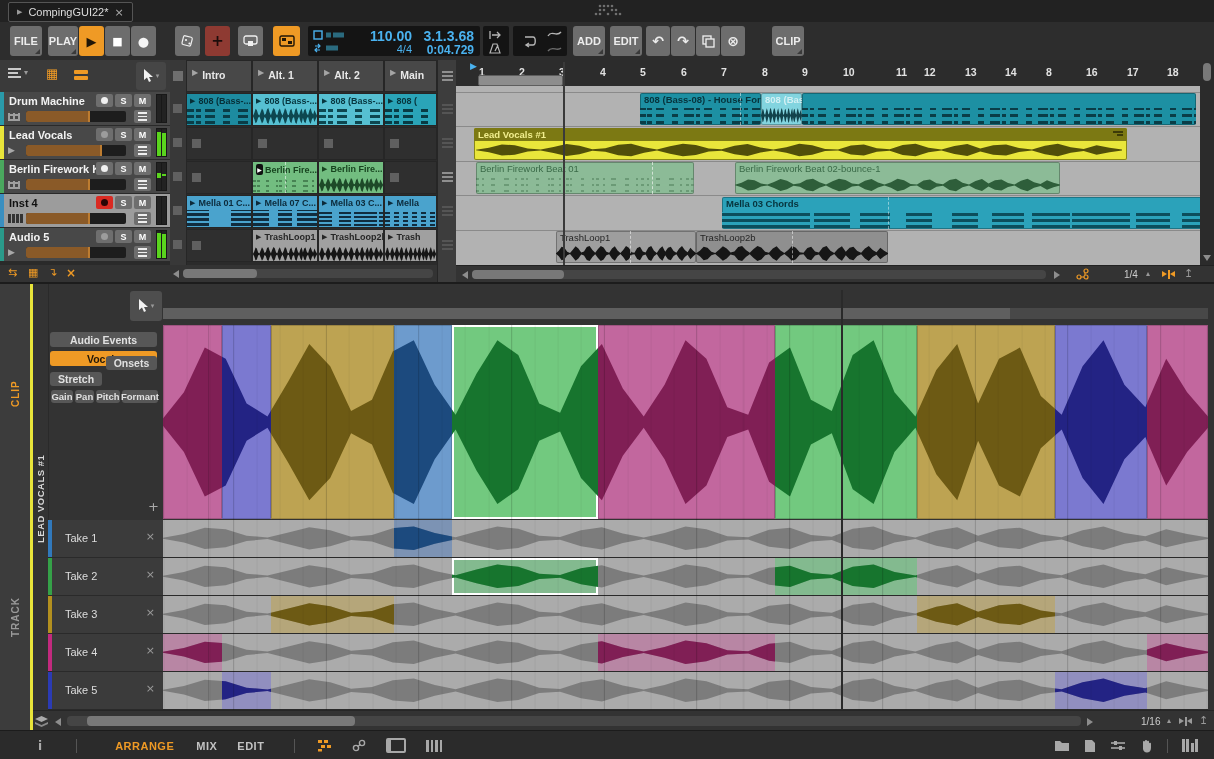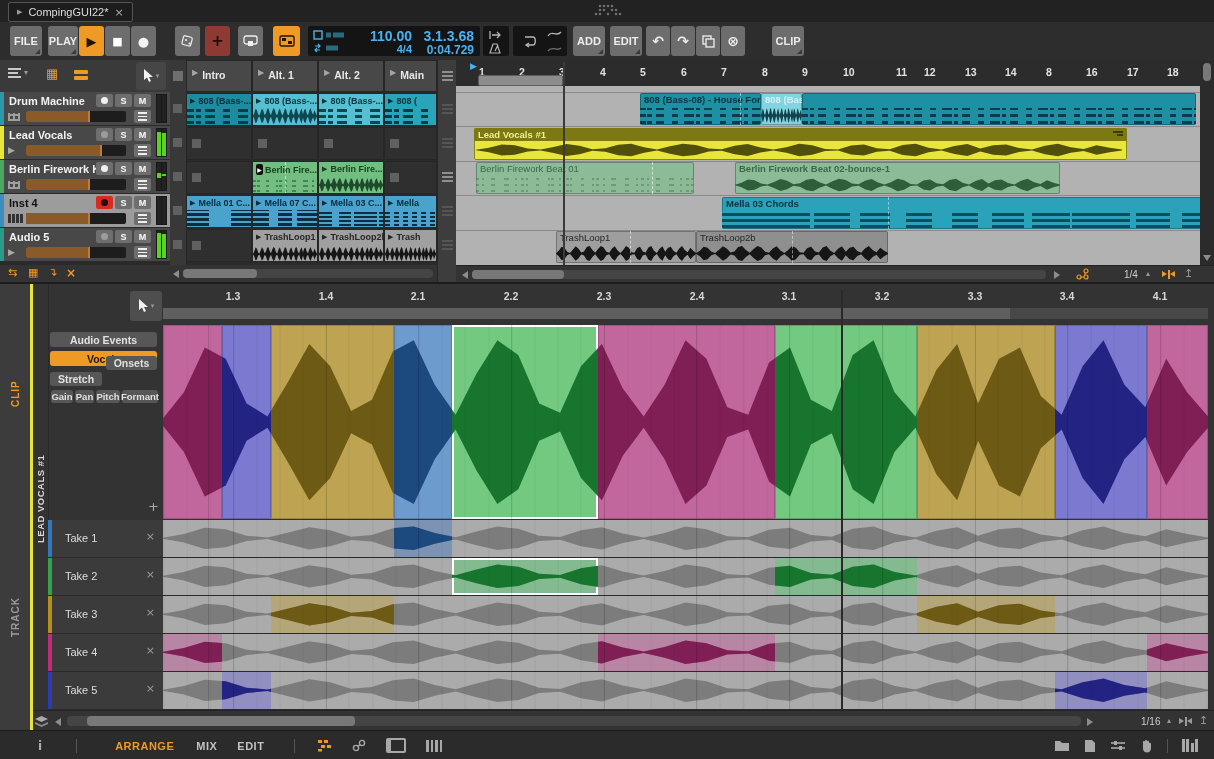--- a/index.html
+++ b/index.html
@@ -129,21 +129,21 @@
       <svg class="abs" style="left:5px;top:4px" width="32" height="10" viewBox="0 0 32 10">
           <rect x="1" y="1" width="8" height="8" fill="none" stroke="#4ab2ef" stroke-width="1.4"></rect>
           <rect x="13" y="2.5" width="5" height="5" fill="#2a6a7e"></rect>
           <rect x="20" y="2.5" width="11" height="5" fill="#2a6a7e"></rect>
         </svg>
       <svg class="abs" style="left:5px;top:17px" width="32" height="10" viewBox="0 0 32 10">
           <path d="M2,3 L7,3 M5,1 L7,3 L5,5 M7,7 L2,7 M4,5 L2,7 L4,9" stroke="#4ab2ef" stroke-width="1.2" fill="none"></path>
           <rect x="13" y="2.5" width="12" height="5" fill="#2a6a7e"></rect>
         </svg>
       <div class="abs" style="left:40px;top:2px;width:64px;text-align:right;font-size:14px;font-weight:bold;color:#4ab2ef">110.00</div>
-      <div class="abs" style="left:40px;top:17px;width:64px;text-align:right;font-size:11px;font-weight:bold;color:#4ab2ef">4/4</div>
+      <div class="abs" style="left:40px;top:17px;width:64px;text-align:right;font-size:11px;font-weight:normal;color:#4ab2ef">4/4</div>
       <div class="abs" style="left:100px;top:2px;width:66px;text-align:right;font-size:14px;font-weight:bold;color:#4ab2ef">3.1.3.68</div>
       <div class="abs" style="left:100px;top:17px;width:66px;text-align:right;font-size:12px;font-weight:bold;color:#4ab2ef">0:04.729</div>
     </div>
     <div class="abs" style="left:483px;top:4px;width:26px;height:30px;background:#141414;border-radius:2px">
       <svg class="abs" style="left:6px;top:4px" width="14" height="10" viewBox="0 0 14 10">
           <path d="M1,1 L1,9 M3,5 L11,5 M8,2 L11,5 L8,8" stroke="#b5b5b5" stroke-width="1.3" fill="none"></path>
         </svg>
       <svg class="abs" style="left:6px;top:17px" width="12" height="11" viewBox="0 0 12 11">
           <path d="M4,1 L8,1 L11,10 L1,10 Z M6,8 L9,2" stroke="#b5b5b5" stroke-width="1.2" fill="none"></path>
         </svg>
@@ -616,21 +616,21 @@
           <i style="height:2px;background:#3c3b08;width:6px;align-self:flex-end"></i>
         </div>
     </div>
 
     <div class="aclip" style="left:20px;top:102px;width:218px;height:32px;background:#8cbb97">
       <div class="ttl" style="color:#3a6a48;font-weight:normal">Berlin Firework Beat 01</div>
       <div class="mtex" style="top:16px;bottom:2px;opacity:.35;background-image:repeating-linear-gradient(0deg,transparent 0 2px,#8cbb97 2px 6px),repeating-linear-gradient(90deg,#2e5e3a 0 3px,transparent 3px 15px),repeating-linear-gradient(90deg,#2e5e3a 0 2px,transparent 2px 11px);background-position:0 0,0 0,6px 0"></div>
       <div style="position:absolute;left:176px;top:0;bottom:0;border-left:1px dashed rgba(255,255,255,.6)"></div>
     </div>
     <div class="aclip" style="left:279px;top:102px;width:325px;height:32px;background:#8cbb97">
-      <div class="ttl" style="color:#3a6a48;font-weight:bold">Berlin Firework Beat 02-bounce-1</div>
+      <div class="ttl" style="color:#3a6a48;font-weight:normal">Berlin Firework Beat 02-bounce-1</div>
       <svg class="wave" style="left:0;top:16px;width:100%;height:14px;color:#2e5e3a" viewBox="0 0 1000 100" preserveAspectRatio="none">
           <use href="#wvp"></use>
         </svg>
     </div>
 
     <div class="aclip" style="left:266px;top:137px;width:492px;height:32px;background:#2ba2ba">
       <div class="ttl" style="color:#07333c">Mella 03 Chords</div>
       <div class="mtex" style="top:15px;bottom:1px;background-image:repeating-linear-gradient(0deg,transparent 0 3px,#2ba2ba 3px 6px),repeating-linear-gradient(90deg,#0c4e5c 0 26px,transparent 26px 46px),repeating-linear-gradient(90deg,#0c4e5c 0 18px,transparent 18px 40px);background-position:0 0,0 0,30px 0"></div>
       <div style="position:absolute;left:166px;top:0;bottom:0;border-left:1px dashed rgba(255,255,255,.45)"></div>
     </div>
@@ -691,33 +691,20 @@
       <div class="vtext" style="position:absolute;left:1px;top:150px;width:13px;height:130px;color:#d8d8d8;font-size:9.5px;font-weight:bold;letter-spacing:.5px">LEAD VOCALS #1</div>
     </div>
 
     <div class="abs" style="left:130px;top:7px;width:32px;height:30px;background:#4e4e4e;border-radius:3px;display:flex;align-items:center;justify-content:center;gap:2px">
       <svg width="11" height="14" viewBox="0 0 11 14">
           <path d="M1,0 L1,11 L4,8.5 L6,13 L8,12 L6,8 L10,8 Z" fill="#f2f2f2"></path>
         </svg>
       <span class="ic" style="font-size:7px;color:#999">▾</span>
     </div>
 
-    <div class="abs" style="left:163px;top:6px;width:1045px;height:16px">
-      <b class="beatnum" style="left:70px">1.3</b>
-      <b class="beatnum" style="left:163px">1.4</b>
-      <b class="beatnum" style="left:255px">2.1</b>
-      <b class="beatnum" style="left:348px">2.2</b>
-      <b class="beatnum" style="left:441px">2.3</b>
-      <b class="beatnum" style="left:534px">2.4</b>
-      <b class="beatnum" style="left:626px">3.1</b>
-      <b class="beatnum" style="left:719px">3.2</b>
-      <b class="beatnum" style="left:812px">3.3</b>
-      <b class="beatnum" style="left:904px">3.4</b>
-      <b class="beatnum" style="left:997px">4.1</b>
-    </div>
     <div class="abs" style="left:163px;top:24px;width:1045px;height:11px;background:#484848">
         <div class="sbthumb" style="left:0;top:0;width:847px;height:11px;background:#5f5f5f;border-radius:0"></div>
       </div>
 
     <div class="ebtn" style="left:50px;top:48px;width:107px;height:15px">Audio Events</div>
     <div class="ebtn" style="left:50px;top:67px;width:107px;height:15px;background:#ef9a25;color:#241807">Vocals</div>
     <div class="ebtn" style="left:50px;top:88px;width:52px;height:14px">Stretch</div>
     <div class="ebtn" style="left:106px;top:72px;width:51px;height:14px">Onsets</div>
     <div class="ebtn" style="left:51px;top:106px;width:22px;height:13px;font-size:9.5px">Gain</div>
     <div class="ebtn" style="left:75px;top:106px;width:19px;height:13px;font-size:9.5px">Pan</div>

